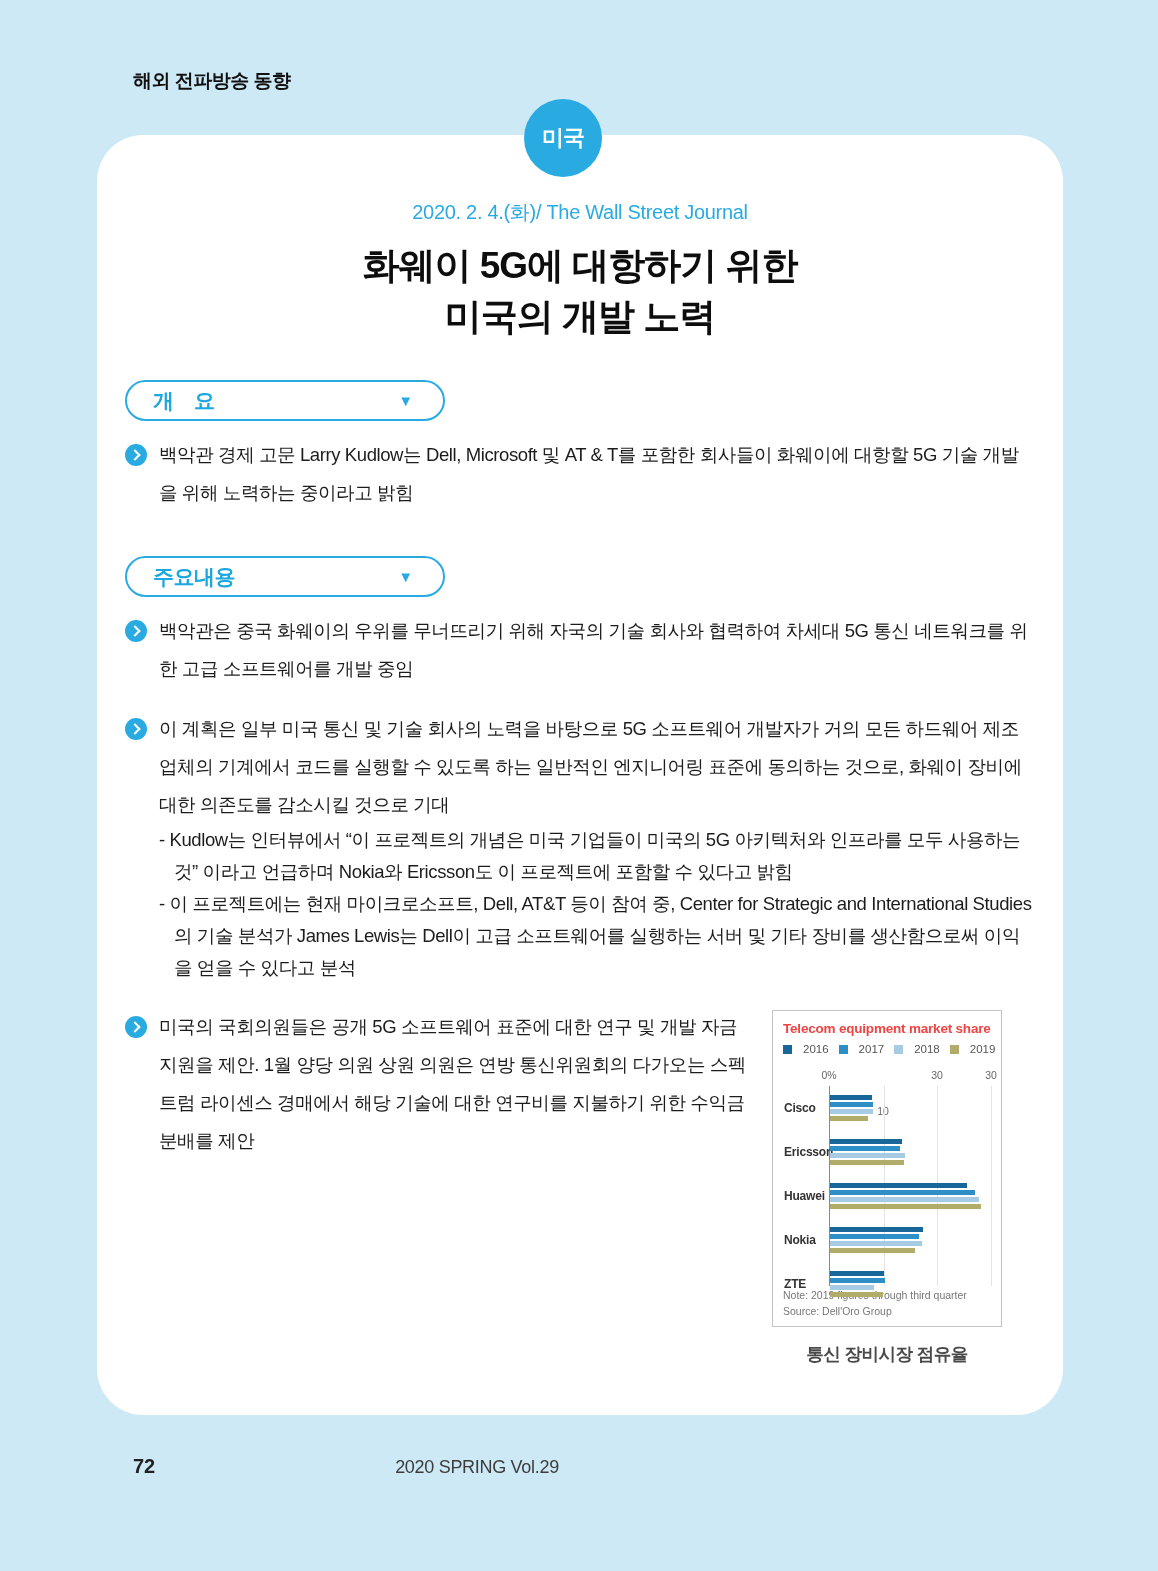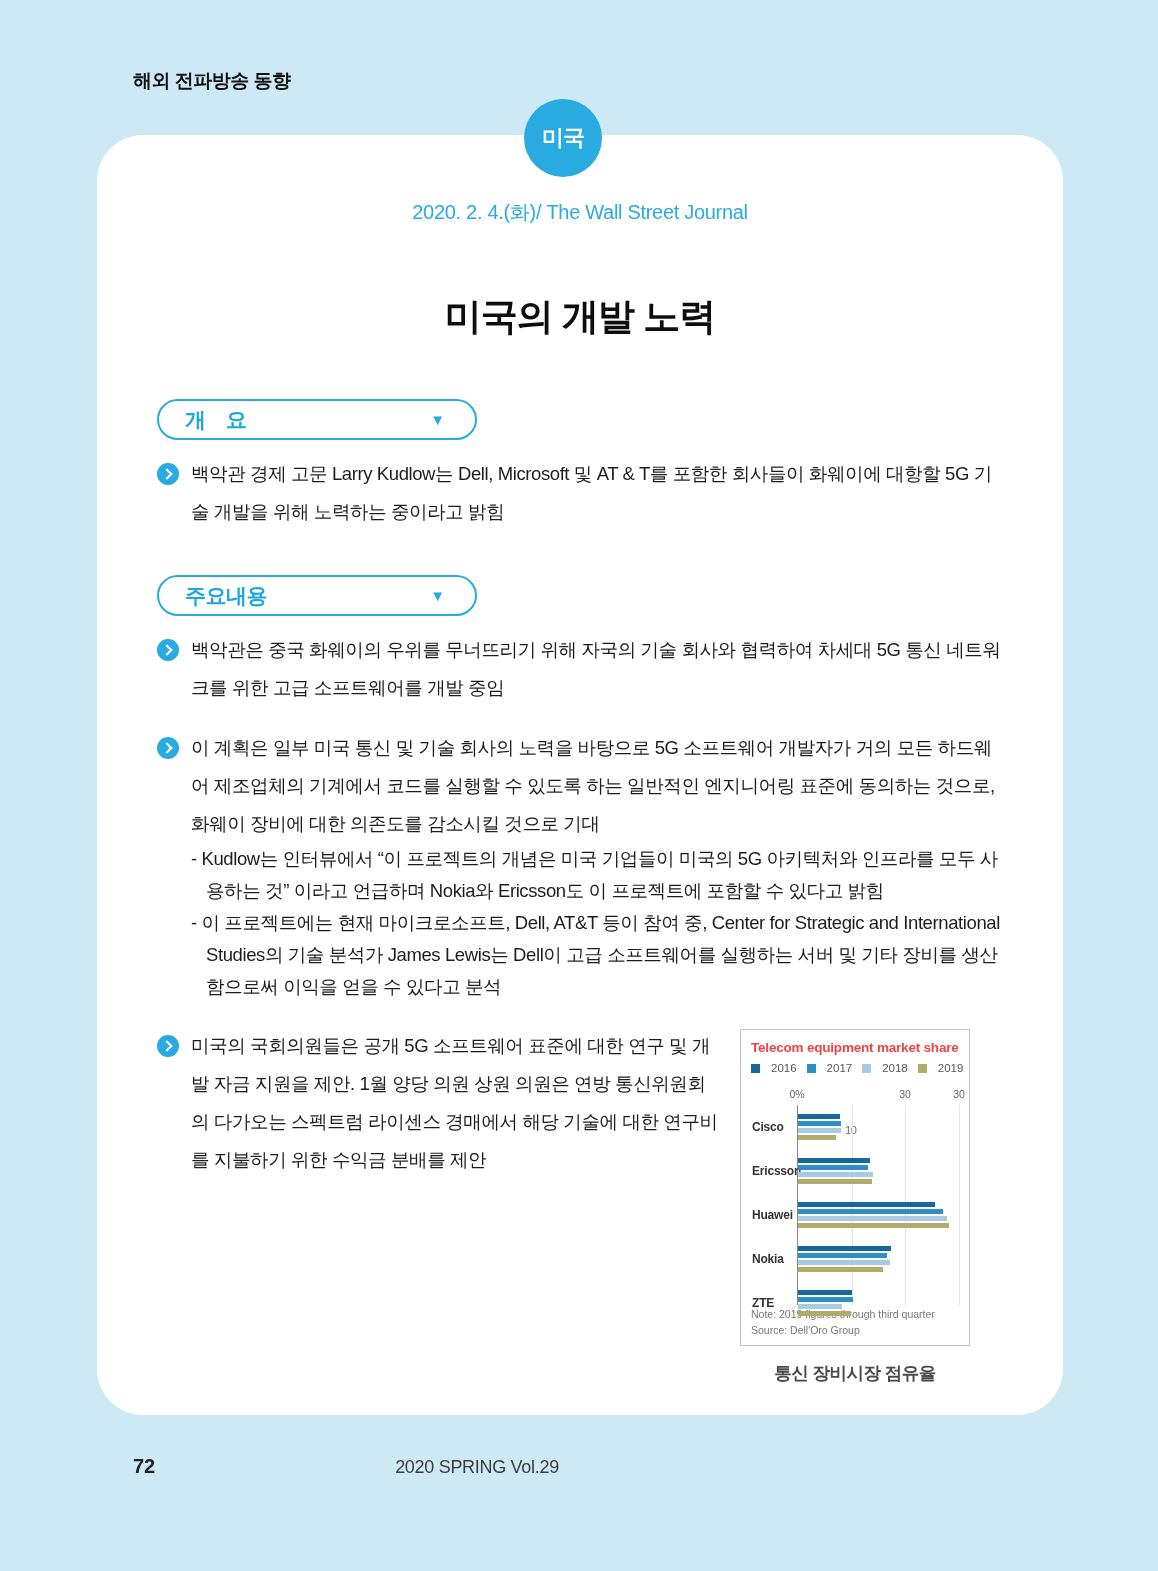--- a/index.html
+++ b/index.html
@@ -11,37 +11,37 @@
     position:relative;
     overflow:hidden;
   }
   .page-header{
     position:absolute;top:68px;left:133px;
     font-size:19px;font-weight:600;color:#111;letter-spacing:-0.5px;
   }
   .card{
     position:absolute;left:97px;top:135px;width:966px;height:1280px;
     background:#ffffff;border-radius:46px;
-    box-sizing:border-box;padding:0 60px;
+    box-sizing:border-box;padding:0 28px;
   }
   .badge{
     position:absolute;left:427px;top:-36px;width:78px;height:78px;border-radius:50%;
     background:#29abe2;display:flex;align-items:center;justify-content:center;
     color:#fff;font-size:22px;font-weight:700;letter-spacing:-1px;
   }
   .dateline{
     margin-top:0;padding-top:64px;text-align:center;
     color:#29abe2;font-size:20px;font-weight:400;letter-spacing:-0.3px;
   }
   .title{
     margin:14px 0 0 0;text-align:center;
     font-size:37px;line-height:51px;font-weight:700;color:#0d0d0d;letter-spacing:-1px;
   }
   .pill{
-    margin-top:57px;width:320px;height:41px;box-sizing:border-box;
+    margin-top:38px;width:320px;height:41px;box-sizing:border-box;
     border:2.5px solid #29abe2;border-radius:22px;
     display:flex;align-items:center;justify-content:space-between;
     padding:0 30px 0 26px;
   }
   .pill-label{color:#1ba7e0;font-size:21px;font-weight:700;letter-spacing:-0.5px;}
   .pill-arrow{color:#29abe2;font-size:15px;line-height:1;}
   .bullet{display:flex;gap:12px;margin-top:15px;}
   .bicon{
     flex:none;width:22px;height:22px;border-radius:50%;background:#29abe2;
     margin-top:8px;position:relative;
@@ -93,21 +93,21 @@
 
 <div class="page-header">해외 전파방송 동향</div>
 
 <div class="card">
   <div class="badge">
     <span>미국</span>
   </div>
 
   <div class="dateline">2020. 2. 4.(화)/ The Wall Street Journal</div>
 
-  <h1 class="title"><br><span>미국의 개발 노력</span></h1>
+  <h1 class="title"><span>화웨이 5G에 대항하기 위한</span><br><span>미국의 개발 노력</span></h1>
 
   <div class="pill">
     <span class="pill-label">개 요</span>
     <span class="pill-arrow">▼</span>
   </div>
 
   <div class="bullet">
     <span class="bicon"></span>
     <p class="btext">백악관 경제 고문 Larry Kudlow는 Dell, Microsoft 및 AT &amp; T를 포함한 회사들이 화웨이에 대항할 5G 기술 개발을 위해 노력하는 중이라고 밝힘</p>
   </div>

